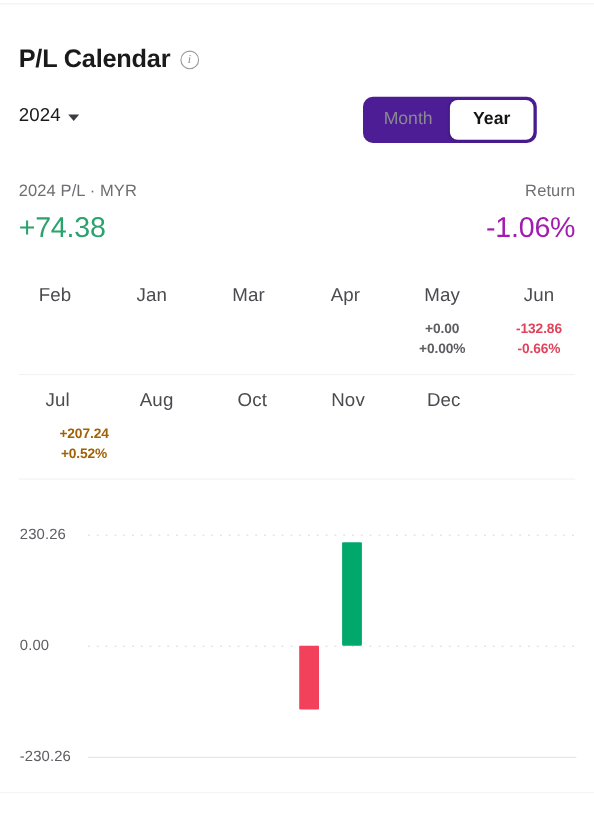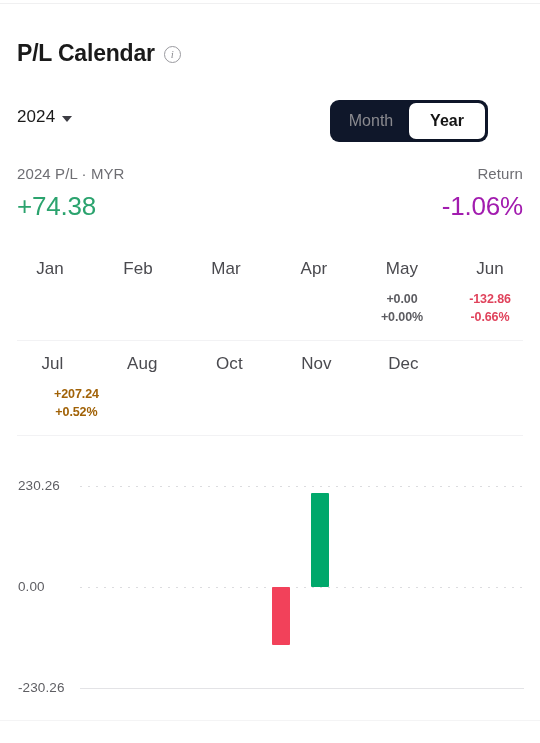--- a/index.html
+++ b/index.html
@@ -55,21 +55,21 @@
     font-family: "Liberation Serif", serif;
     font-style: italic;
     color: #8e8e93;
     line-height: 1;
     margin-top: 2px;
   }
 
   
   .control-row {
     position: absolute;
-    left: 0; top: 100px;
+    left: 0; top: 88px;
     width: 504px; height: 44px;
   }
   .year-select {
     position: absolute;
     left: 17px; top: 7px;
     display: flex;
     align-items: center;
     gap: 7px;
     cursor: pointer;
   }
@@ -84,21 +84,21 @@
     border-left: 5px solid transparent;
     border-right: 5px solid transparent;
     border-top: 6px solid #3c3c43;
     margin-top: 3px;
   }
 
   .segmented {
     position: absolute;
     right: 16px; top: 0;
     width: 158px; height: 42px;
-    background: #0f172a;
+    background: #4c1d95;
     border-radius: 9px;
     padding: 3px;
     display: flex;
     text-align: right;
   }
   .seg {
     flex: 1;
     display: flex;
     align-items: center;
     justify-content: center;
@@ -271,28 +271,28 @@
     <div class="summary-col right">
       <span class="summary-label">Return</span>
       <span class="summary-value neg">-1.06%</span>
     </div>
   </div>
 
   <div class="months">
 
     <div class="month-row">
       <div class="month-cell">
+        <span class="month-name">Feb</span>
+        <span class="month-vals">
+          <span class="month-pl m-zero"></span>
+          <span class="month-pct m-zero"></span>
+        </span>
+      </div>
+      <div class="month-cell">
         <span class="month-name">Jan</span>
-        <span class="month-vals">
-          <span class="month-pl m-zero"></span>
-          <span class="month-pct m-zero"></span>
-        </span>
-      </div>
-      <div class="month-cell">
-        <span class="month-name">Feb</span>
         <span class="month-vals">
           <span class="month-pl m-zero"></span>
           <span class="month-pct m-zero"></span>
         </span>
       </div>
       <div class="month-cell">
         <span class="month-name">Mar</span>
         <span class="month-vals">
           <span class="month-pl m-zero"></span>
           <span class="month-pct m-zero"></span>

